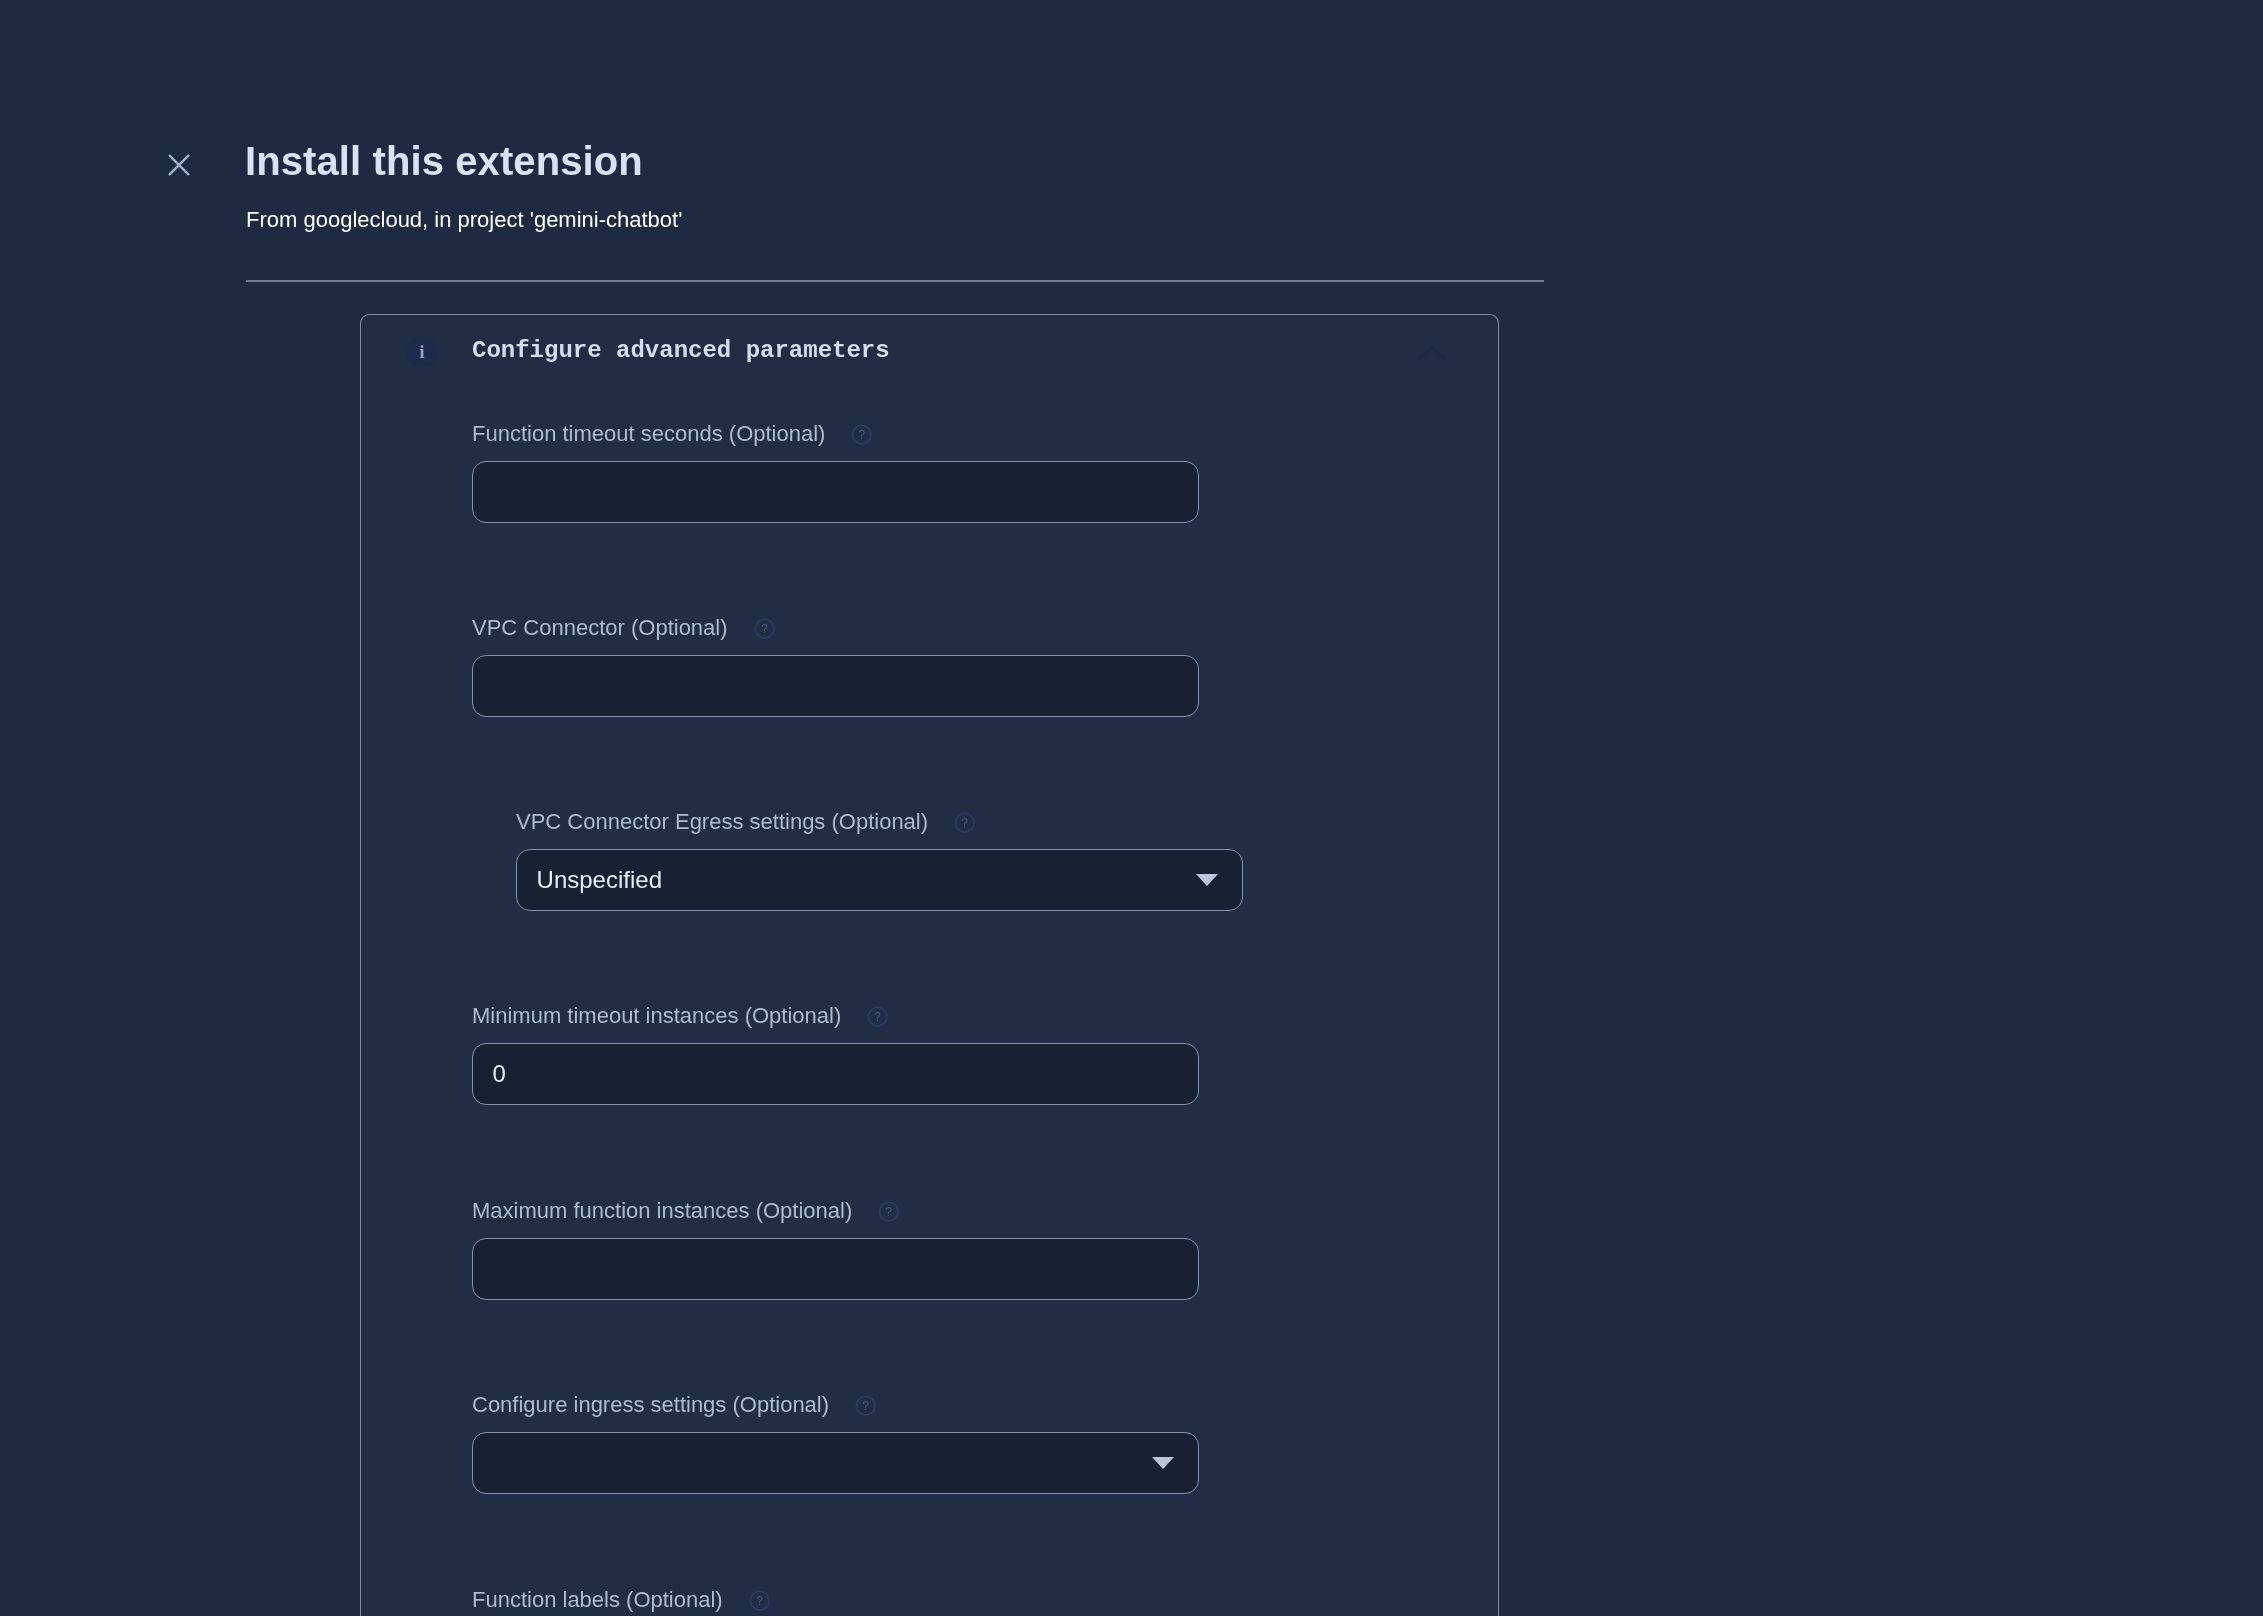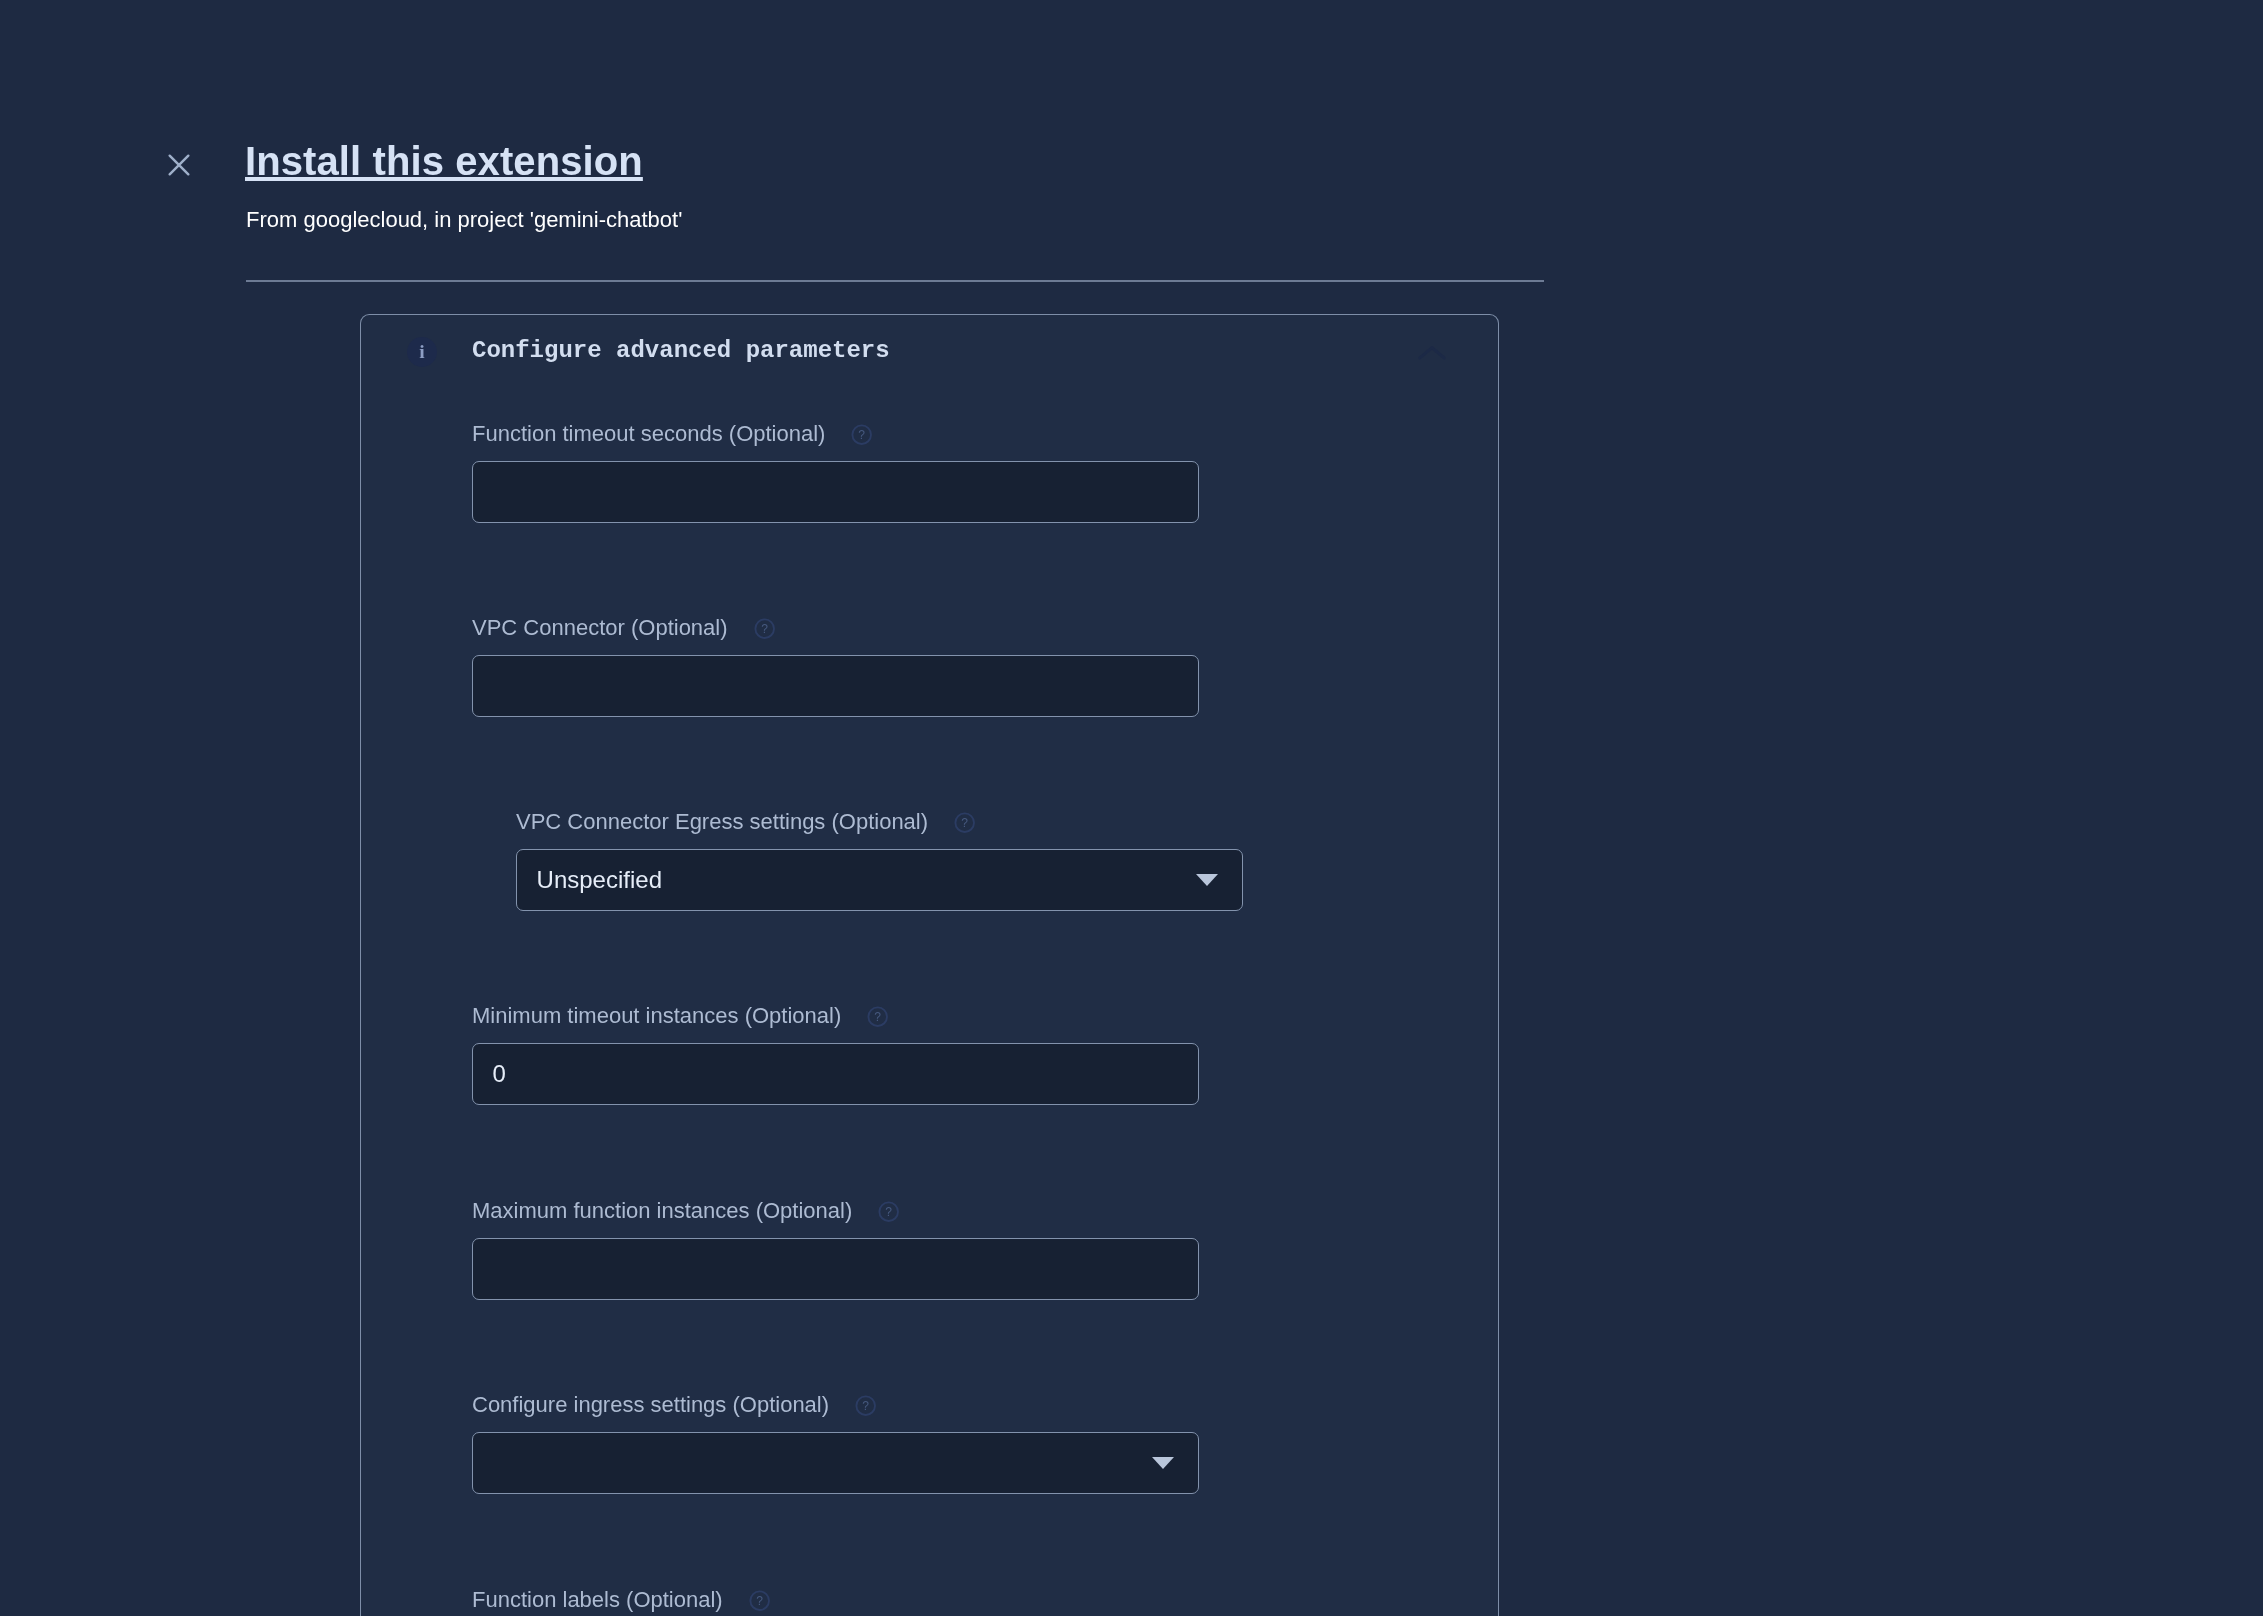--- a/index.html
+++ b/index.html
@@ -51,21 +51,20 @@
   .page-title {
     position: absolute;
     left: 245px;
     top: 138px;
     font-size: 40px;
     font-weight: 700;
     letter-spacing: 0.1px;
     color: #d6e2f5;
     line-height: 1.15;
     white-space: nowrap;
-    text-decoration: underline;
   }
 
   .page-subtitle {
     position: absolute;
     left: 246px;
     top: 207px;
     font-size: 22px;
     font-weight: 400;
     color: #ffffff;
     white-space: nowrap;
@@ -166,21 +165,21 @@
     cursor: pointer;
   }
   .help-icon svg { display: block; }
 
   .input-box {
     margin-top: 14px;
     width: 727px;
     height: 62px;
     background: #172133;
     border: 1.9px solid #8393ad;
-    border-radius: 7px;
+    border-radius: 14px;
     display: flex;
     align-items: center;
     padding: 0 19.6px;
     font-size: 24px;
     color: #e6edf8;
     font-family: "Liberation Sans", sans-serif;
   }
 
   .input-box.select {
     justify-content: space-between;

